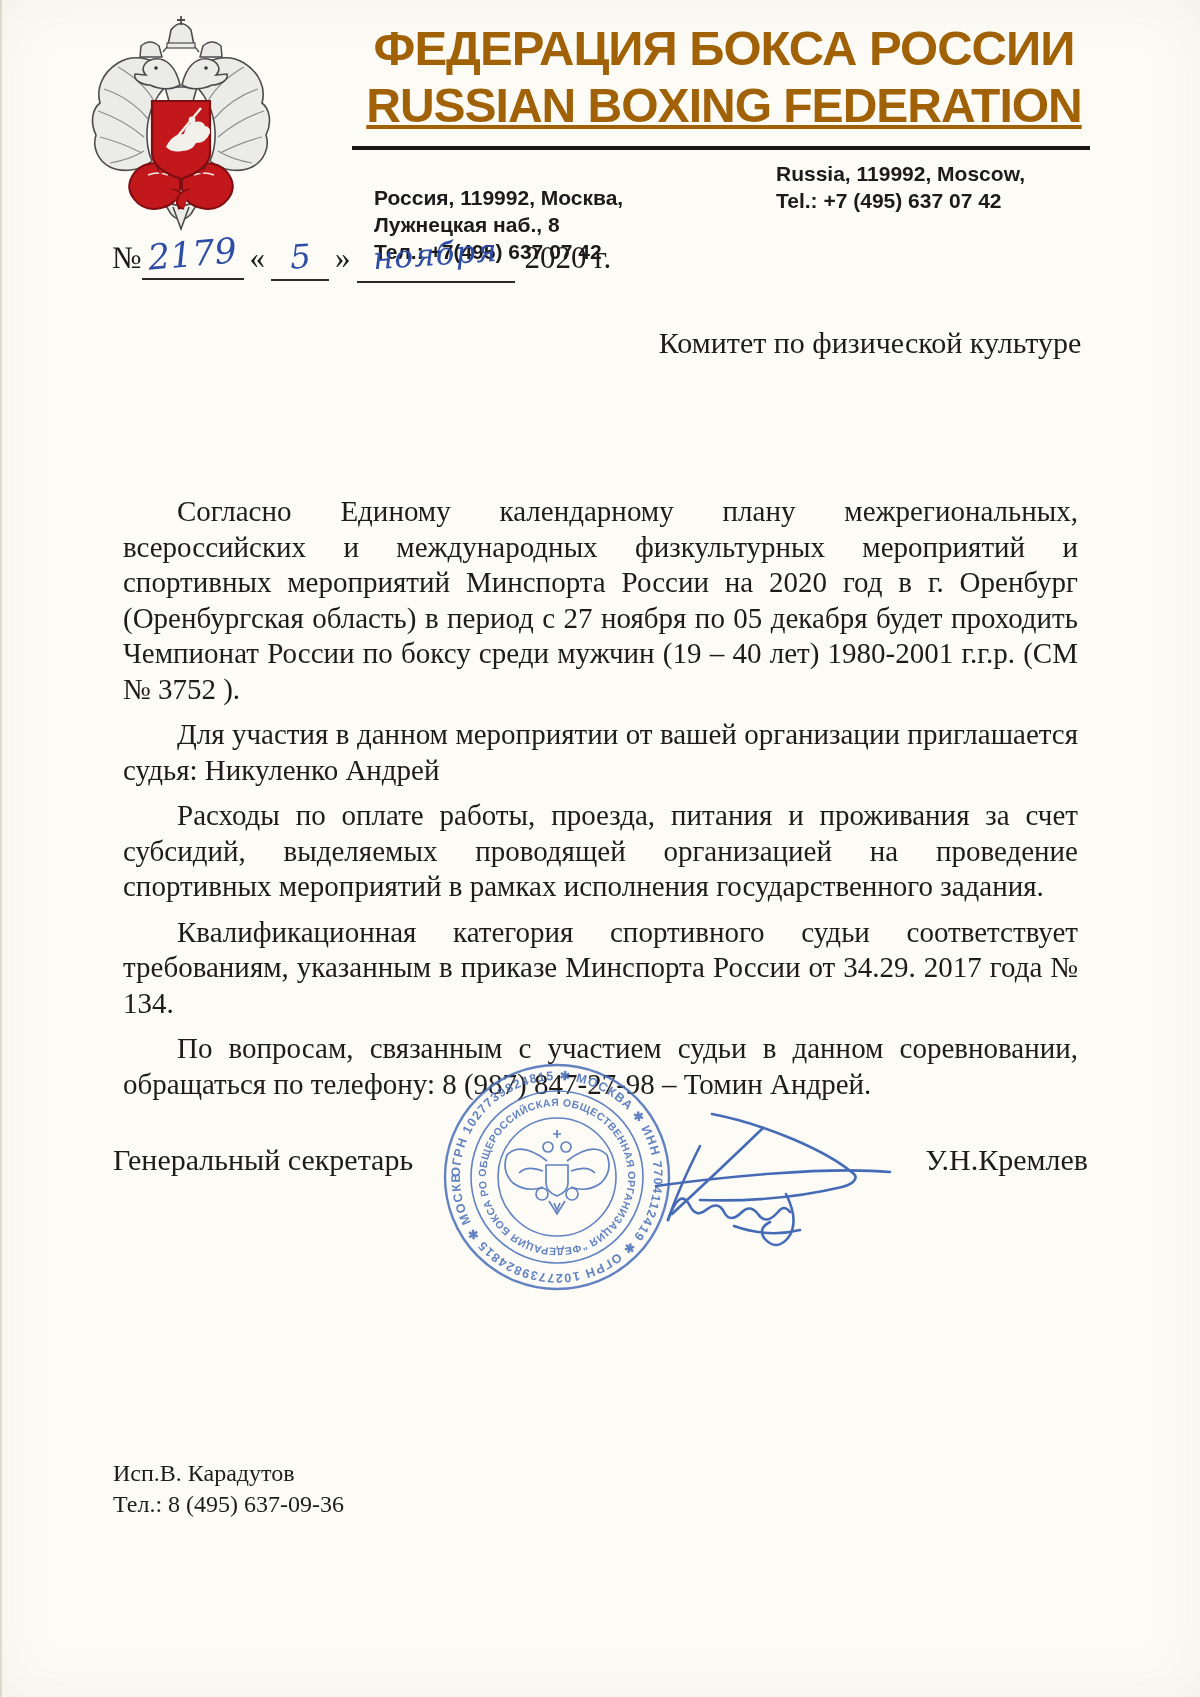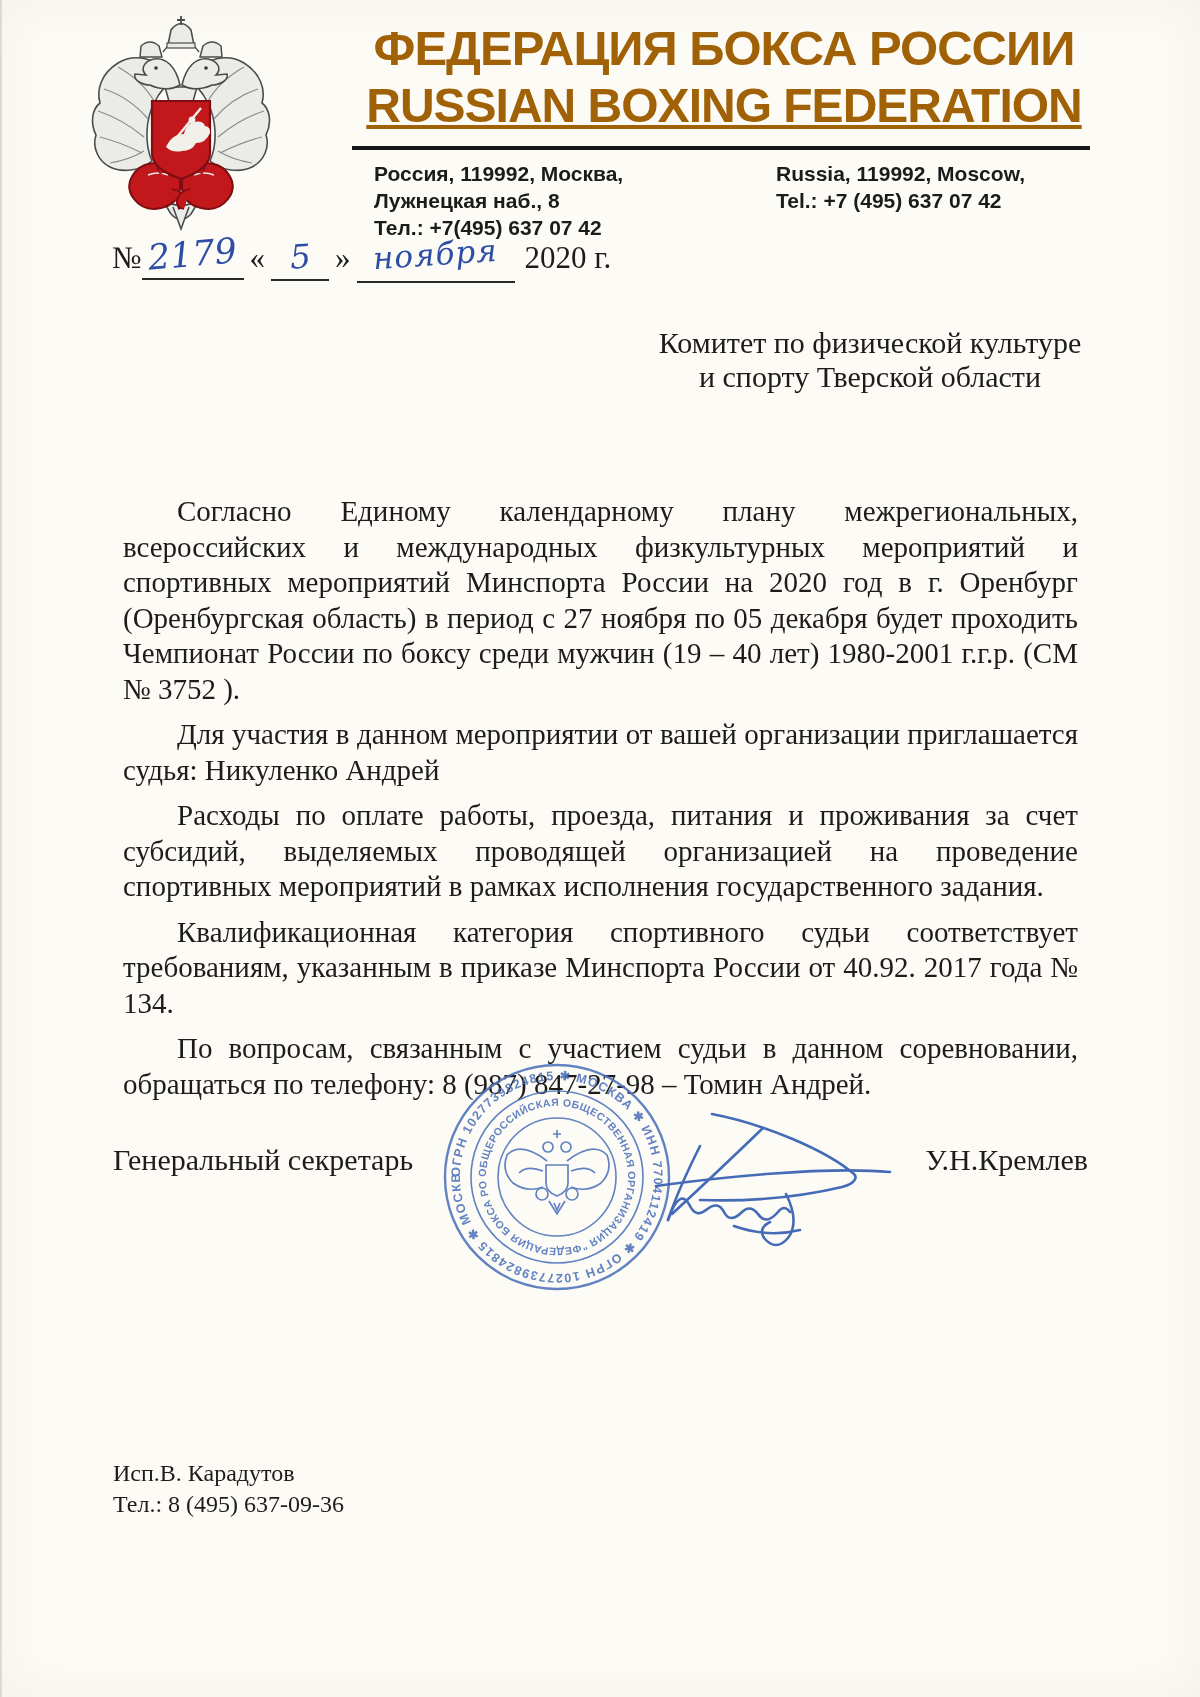--- a/index.html
+++ b/index.html
@@ -17,21 +17,21 @@
   .emblem{position:absolute;left:88px;top:14px;width:186px;height:218px;}
   .titles{position:absolute;left:350px;top:20px;width:748px;text-align:center;
     font-family:"Liberation Sans", sans-serif;font-weight:bold;color:#a16207;
     letter-spacing:-1px;line-height:57px;}
   .title-ru{font-size:49px;white-space:nowrap;}
   .title-en{font-size:48px;white-space:nowrap;text-decoration:underline;}
   .header-rule{position:absolute;left:352px;top:146px;width:738px;height:4px;background:#171717;}
   .contacts{position:absolute;left:352px;top:160px;width:740px;display:flex;
     font-family:"Liberation Sans", sans-serif;font-weight:bold;font-size:21px;
     line-height:27px;color:#1b1b1b;}
-  .contacts .col-ru{margin-left:22px;}
+  .contacts .col-ru{margin-left:22px;margin-top:24px;}
   .contacts .col-en{margin-left:auto;width:316px;}
   
   .refline{position:absolute;left:112px;top:236px;font-size:31px;white-space:nowrap;}
   .refline .slot{display:inline-block;border-bottom:2px solid #2a2a2a;text-align:center;
     vertical-align:baseline;height:42px;}
   .hand{color:#2e4da6;font-style:italic;font-family:"DejaVu Serif", serif;}
   .slot-number{width:102px;}
   .slot-number .hand{display:inline-block;font-size:35px;transform:rotate(-5deg) translateY(-2px);}
   .slot-day{width:58px;}
   .slot-day .hand{display:inline-block;font-size:33px;transform:rotate(-4deg);}
@@ -126,28 +126,27 @@
       <div>Tel.: +7 (495) 637 07 42</div>
     </div>
   </div>
 
   <div class="refline">
     <span>№</span><span class="slot slot-number"><span class="hand">2179</span></span><span class="quote">«</span><span class="slot slot-day"><span class="hand">5</span></span><span class="quote">»</span><span class="slot slot-month"><span class="hand">ноября</span></span><span class="year">2020 г.</span>
   </div>
 
   <div class="recipient">
     <div>Комитет по физической культуре</div>
-    <div>и спорту Тверской области</div>
   </div>
 
   <div class="body-text">
     <p>Согласно Единому календарному плану межрегиональных, всероссийских и международных физкультурных мероприятий и спортивных мероприятий Минспорта России на 2020 год в г. Оренбург (Оренбургская область) в период с 27 ноября по 05 декабря будет проходить Чемпионат России по боксу среди мужчин  (19 – 40 лет) 1980-2001 г.г.р. (СМ № 3752 ).</p>
     <p>Для участия в данном мероприятии от вашей организации приглашается судья: Никуленко Андрей</p>
     <p>Расходы по оплате работы, проезда, питания и проживания за счет субсидий, выделяемых проводящей организацией на проведение спортивных мероприятий в рамках исполнения государственного задания.</p>
-    <p>Квалификационная категория спортивного судьи соответствует требованиям, указанным в приказе Минспорта России от 40.92. 2017 года № 134.</p>
+    <p>Квалификационная категория спортивного судьи соответствует требованиям, указанным в приказе Минспорта России от 34.29. 2017 года № 134.</p>
     <p>По вопросам, связанным с участием судьи в данном соревновании, обращаться  по телефону: 8 (987) 847-27-98 – Томин Андрей.</p>
   </div>
 
   <div class="sig-title">Генеральный секретарь</div>
   <div class="sig-name">У.Н.Кремлев</div>
 
   <svg class="stampsig" viewBox="0 0 500 260" aria-hidden="true">
 
     <g opacity="0.88">
       <circle cx="123" cy="123" r="112" fill="none" stroke="#4d72bb" stroke-width="2.4"></circle>

